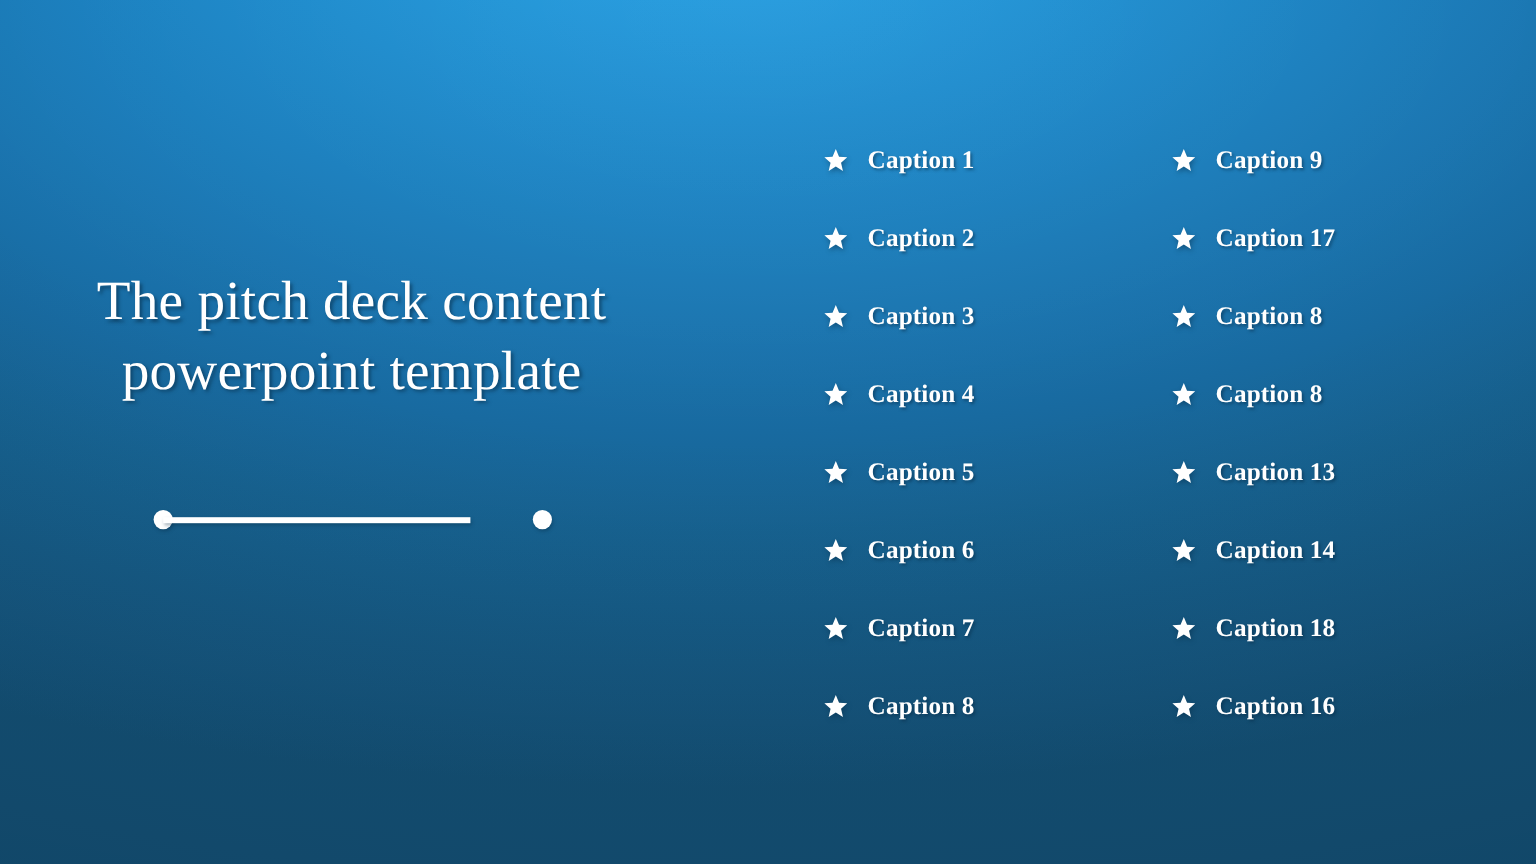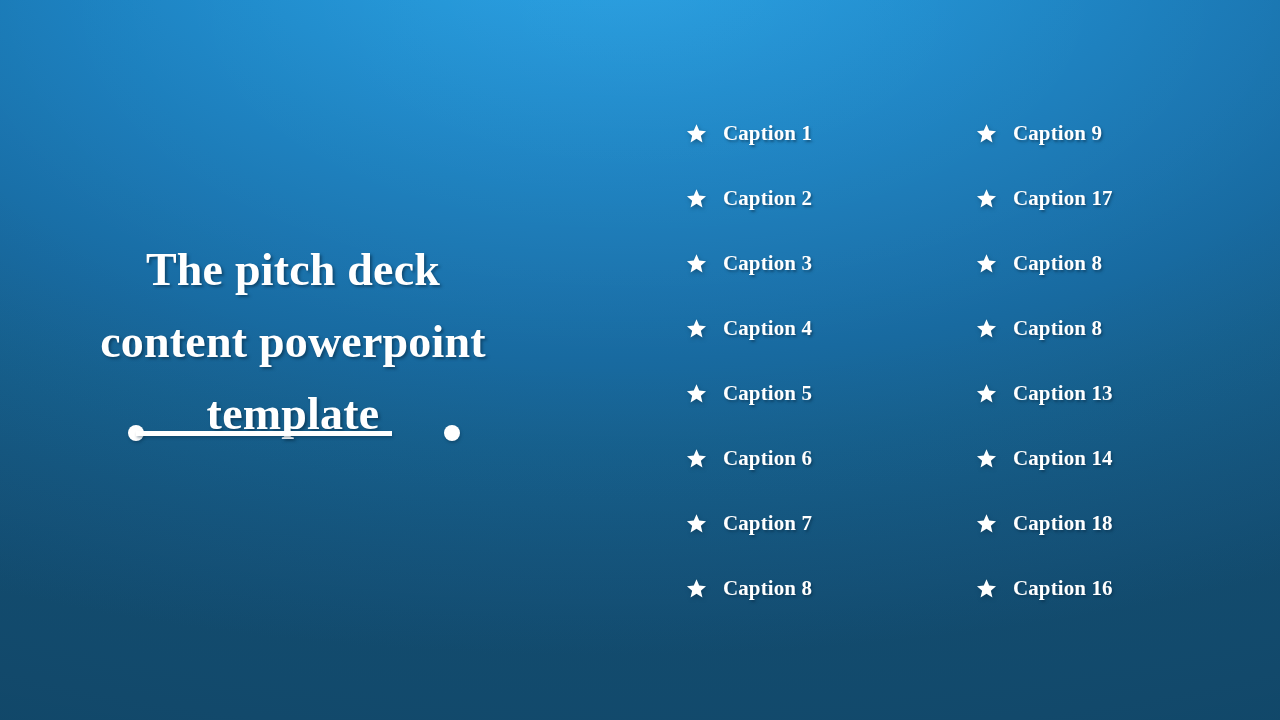--- a/index.html
+++ b/index.html
@@ -47,24 +47,24 @@
   
   .title-block {
     position: absolute;
     left: 60px;
     top: 218px;
     width: 466px;
     text-align: center;
     z-index: 3;
   }
   .slide-title {
-    margin: 16px;
-    font-weight: bold;
+    margin: 4px;
+    font-weight: normal;
     font-size: 46px;
-    line-height: 72px;
+    line-height: 58px;
     color: #ffffff;
     letter-spacing: 0.2px;
     text-shadow: 2px 2px 3px rgba(5, 40, 66, 0.55);
   }
 
   
   .divider {
     position: absolute;
     left: 76px;
     top: 425px;

